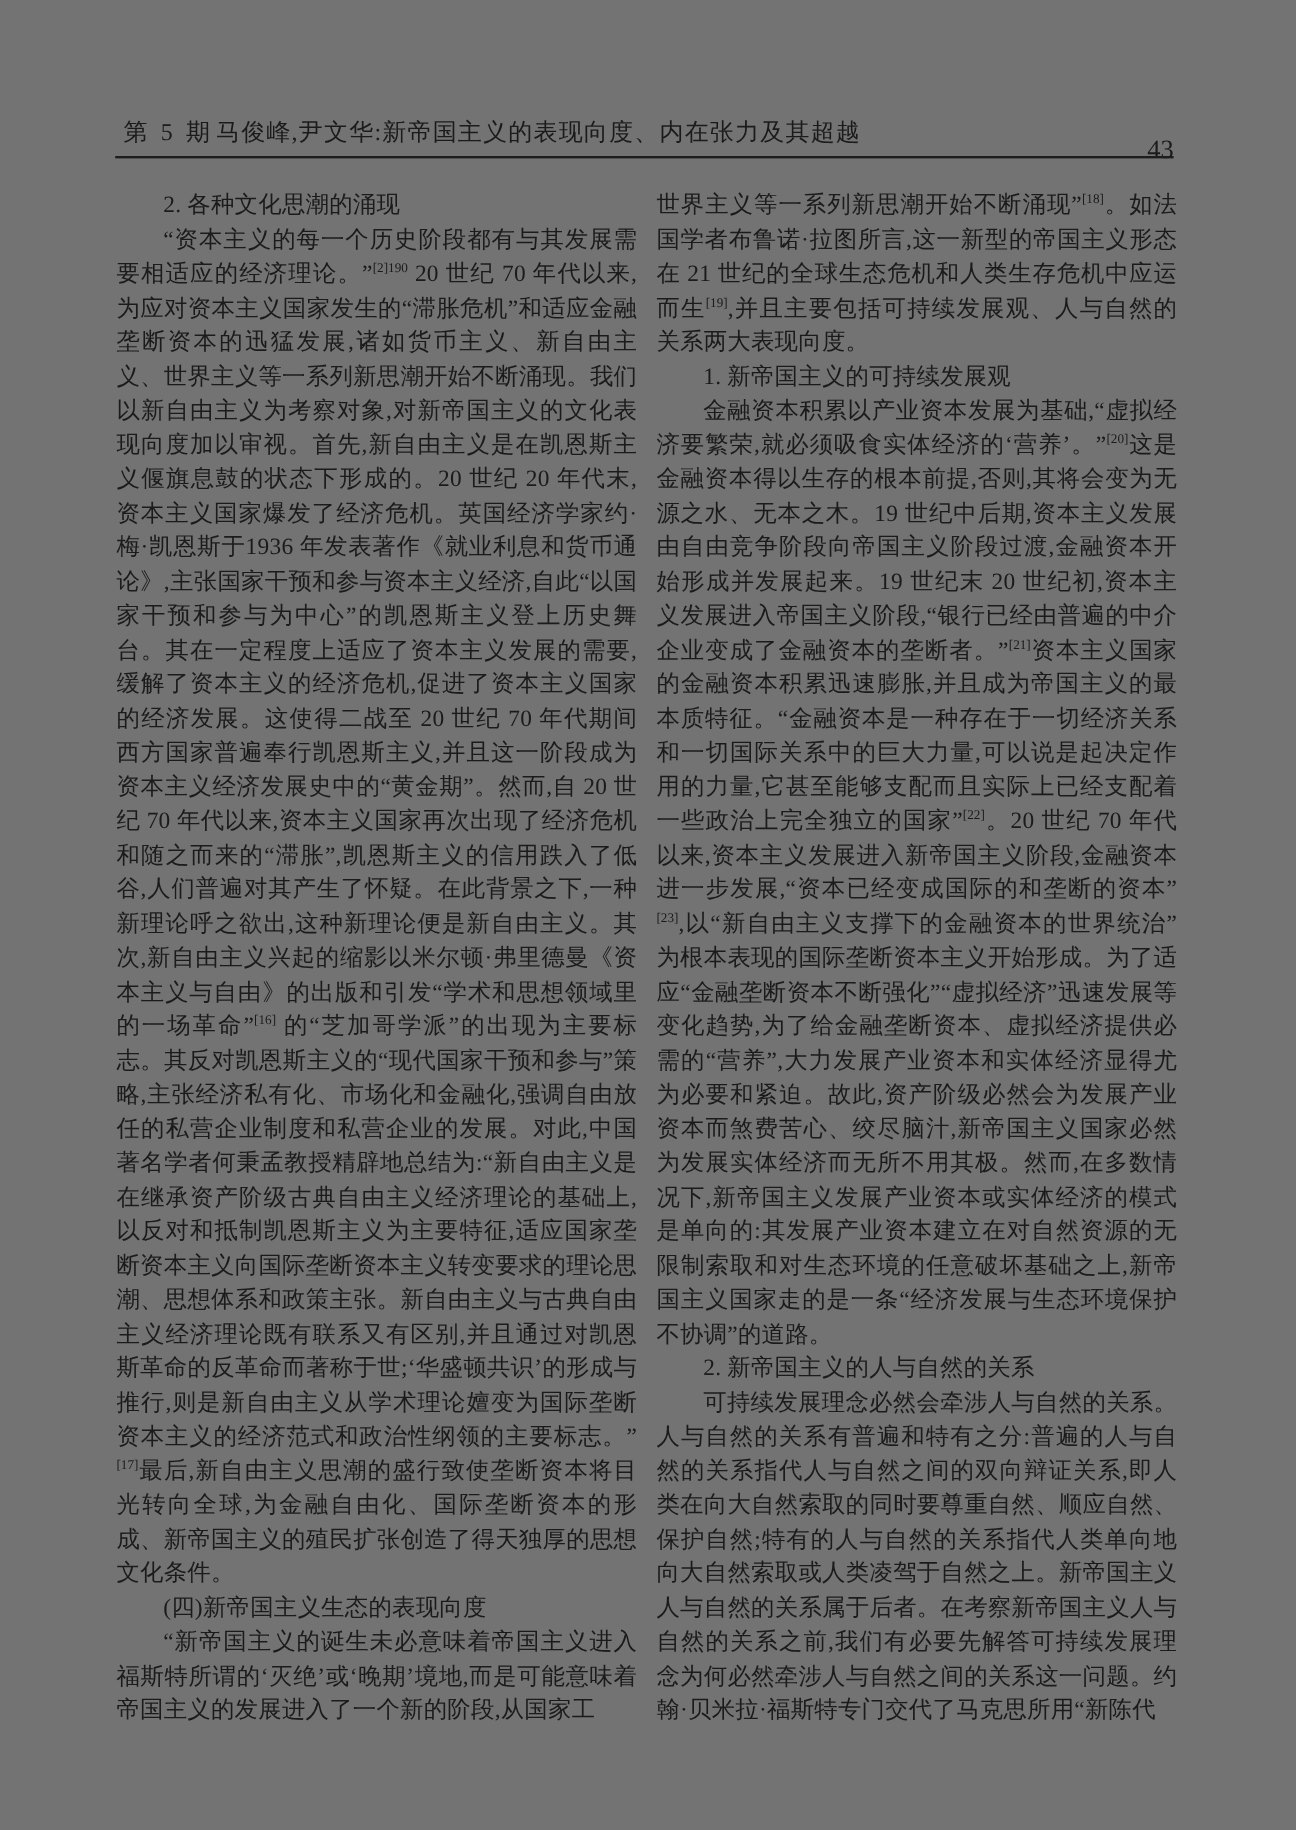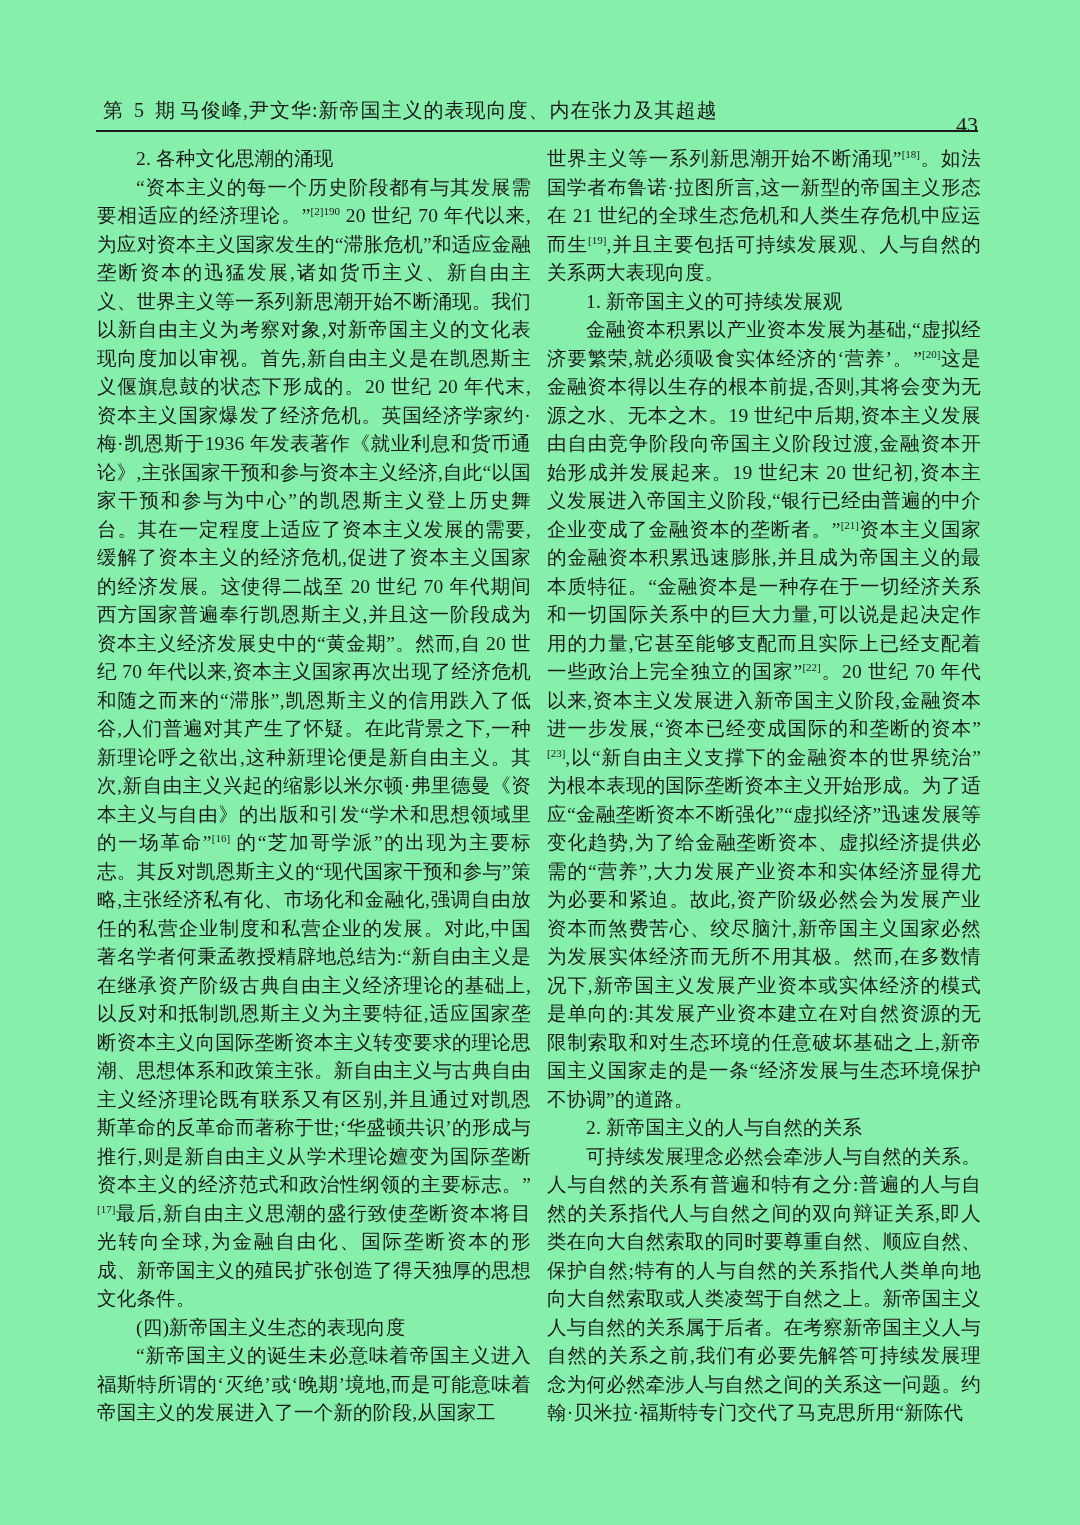--- a/index.html
+++ b/index.html
@@ -4,21 +4,21 @@
 <style>
   html, body {
     margin: 0;
     padding: 0;
     background: #ffffff;
   }
   .page {
     position: relative;
     width: 1080px;
     height: 1525px;
-    background: #86efac;
+    background: #737373;
     overflow: hidden;
     font-family: "Liberation Serif", "DejaVu Serif", serif;
     color: #1b1b1b;
   }
   .hdr-issue {
     position: absolute;
     left: 103px;
     top: 97px;
     font-size: 20px;
     letter-spacing: 3px;
@@ -43,21 +43,21 @@
     position: absolute;
     left: 96px;
     top: 130px;
     width: 882px;
     height: 2px;
     background: #1e1e1e;
   }
   .columns {
     position: absolute;
     left: 97px;
-    top: 145px;
+    top: 158px;
     width: 884px;
     display: flex;
     gap: 16px;
   }
   .col {
     width: 434px;
     text-align: justify;
     font-size: 19.5px;
     line-height: 28.5px;
     letter-spacing: 0.2px;

